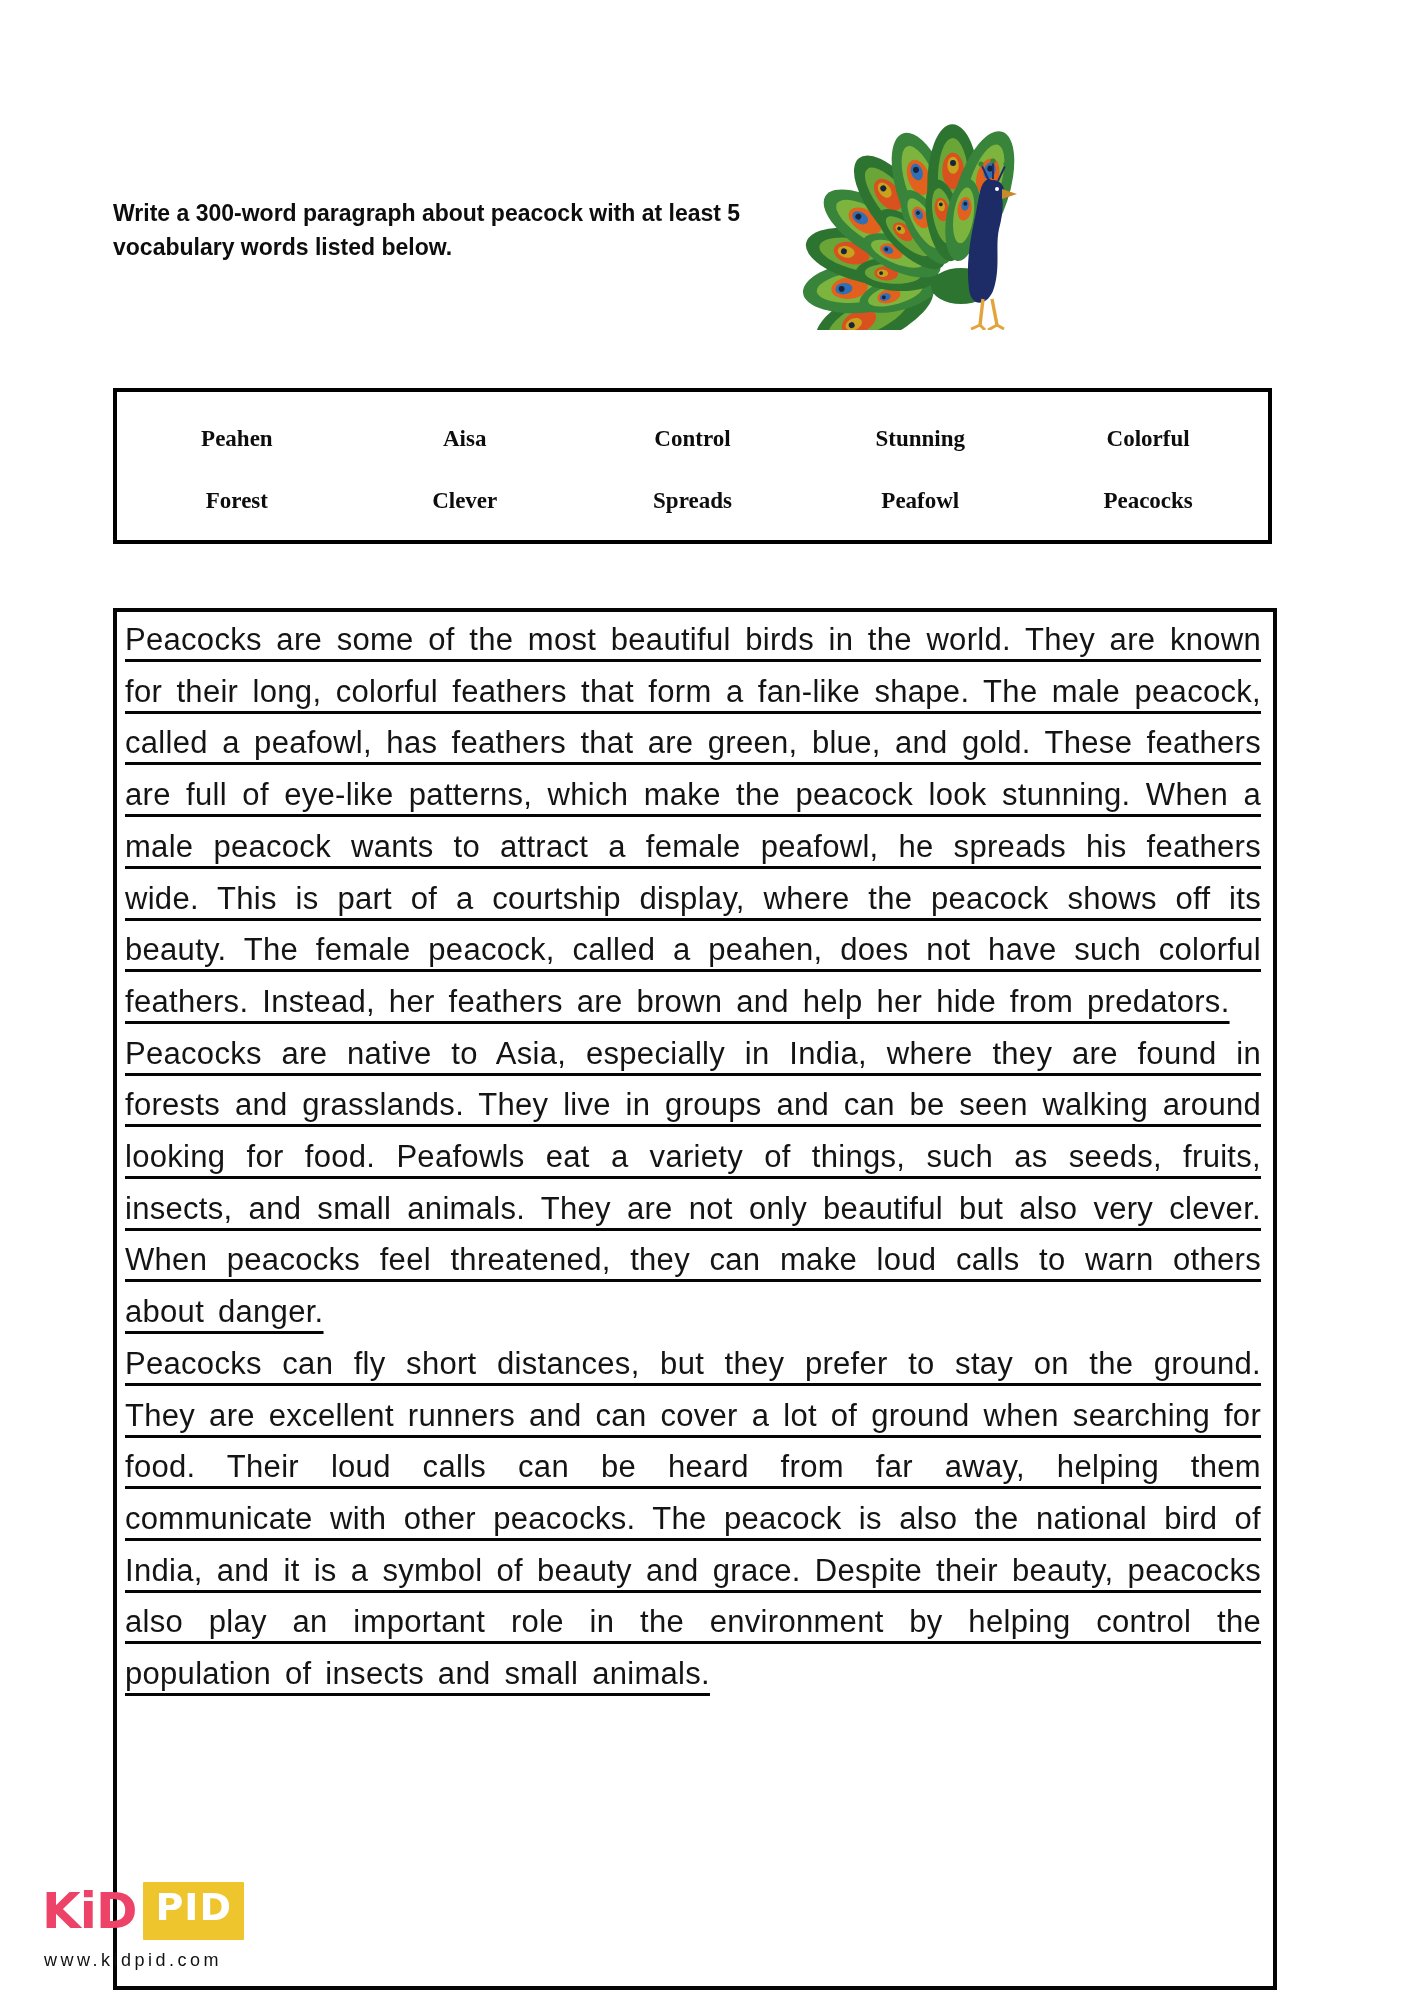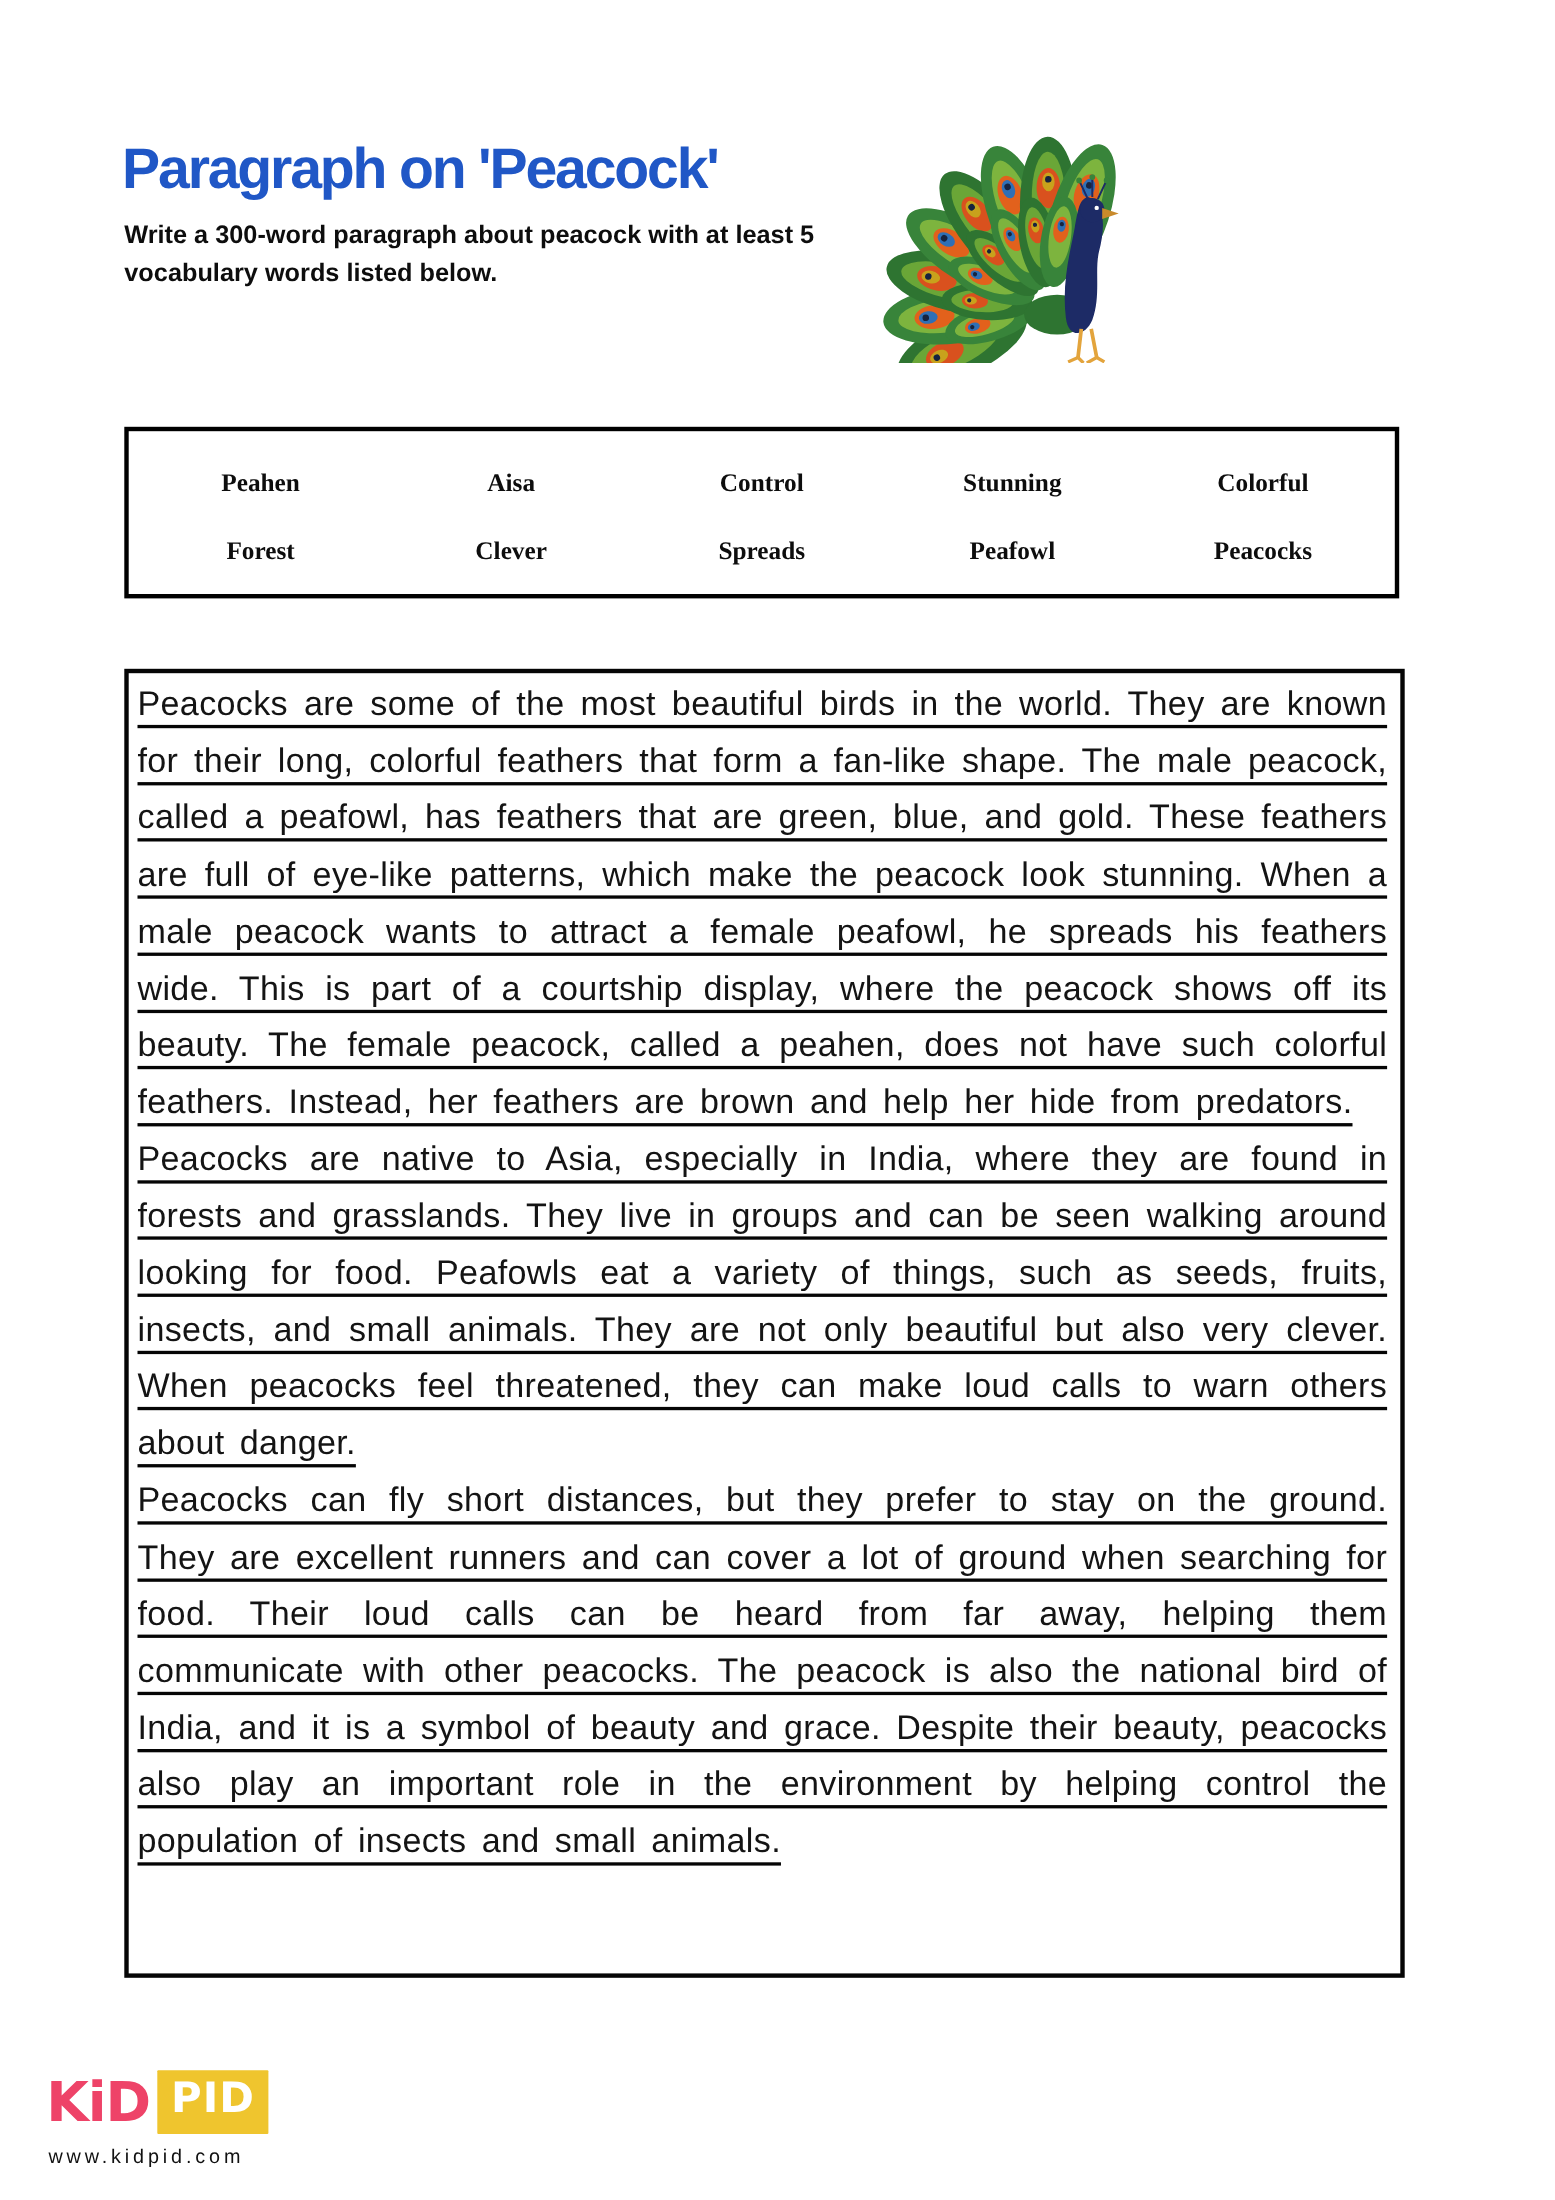--- a/index.html
+++ b/index.html
@@ -25,21 +25,21 @@
 
   .vocab {
     position:absolute; left:113px; top:388px; width:1159px; height:156px;
     border:4px solid #000;
     display:grid; grid-template-columns:repeat(5,1fr); grid-template-rows:1fr 1fr;
     align-items:center; justify-items:center; padding:16px 6px 8px;
   }
   .vocab .word { font-size:23px; font-weight:700; color:#0d0d0d;font-family:Liberation Serif, serif; }
 
   .essay {
-    position:absolute; left:113px; top:608px; width:1164px; height:1190px;
+    position:absolute; left:113px; top:608px; width:1164px; height:1382px;
     border:4px solid #050505; padding:2px 12px 0 8px;
   }
   .essay p {
     margin:0; font-size:31px; line-height:51.7px; color:#141414;
     text-align:justify; letter-spacing:0.3px; word-spacing:5px;
     text-decoration:underline; text-decoration-thickness:2.8px;
     text-underline-offset:9px; text-decoration-color:#050505;
   }
 
   .logo { position:absolute; left:42px; top:1882px; display:flex; gap:7px; }
@@ -61,21 +61,20 @@
     position:absolute; right:62px; top:1894px; text-align:right;
     font-size:20px; line-height:31px; letter-spacing:0.8px; color:#1c1c1c;
   }
   .note .link { text-decoration:underline; text-underline-offset:3px; }
 </style>
 </head>
 <body>
 
 <div class="page">
 
-  <div class="title">Paragraph on 'Peacock'</div>
 
   <div class="subtitle">Write a 300-word paragraph about peacock with at least 5 vocabulary words listed below.</div>
 
   <svg class="peacock" viewBox="0 0 250 250" aria-hidden="true">
     <defs>
       <g id="feather">
         <ellipse cx="0" cy="-78" rx="23" ry="56" fill="#38843A"></ellipse>
         <ellipse cx="0" cy="-84" rx="13.5" ry="38" fill="#7DB43E"></ellipse>
         <ellipse cx="0" cy="-93" rx="9.5" ry="16" fill="#E2611C"></ellipse>
         <ellipse cx="0" cy="-98" rx="5" ry="7.5" fill="#2F6FB5"></ellipse>

